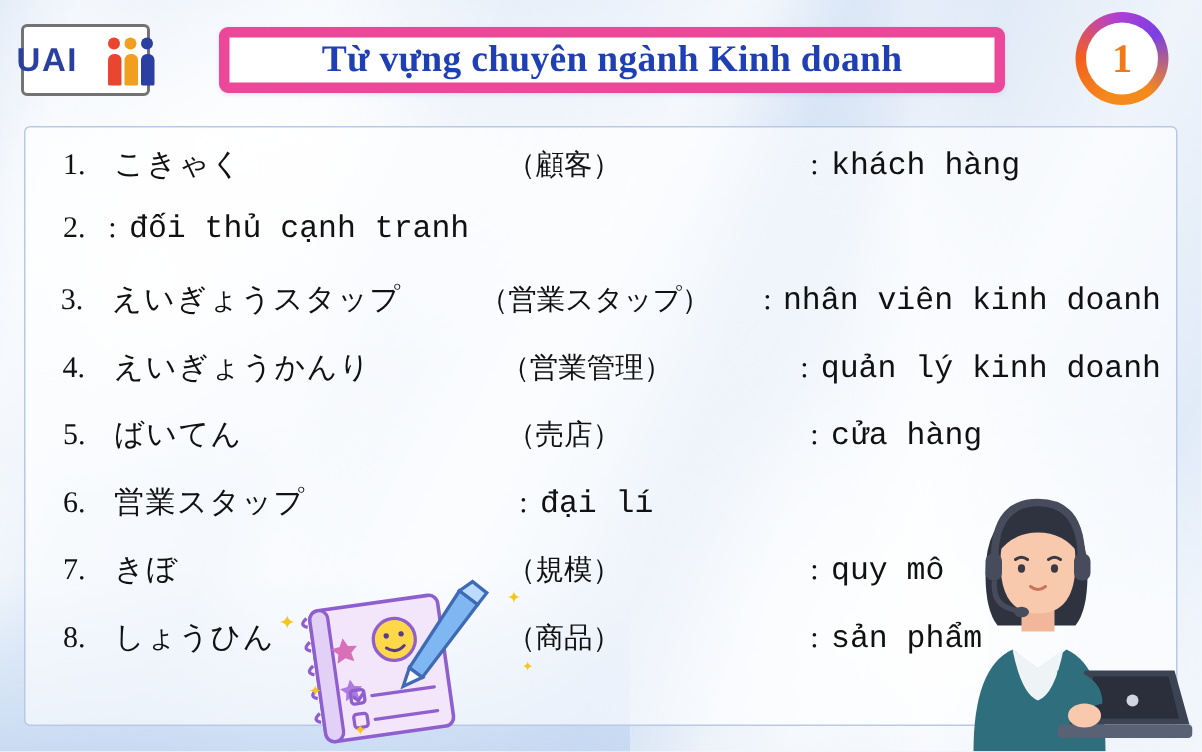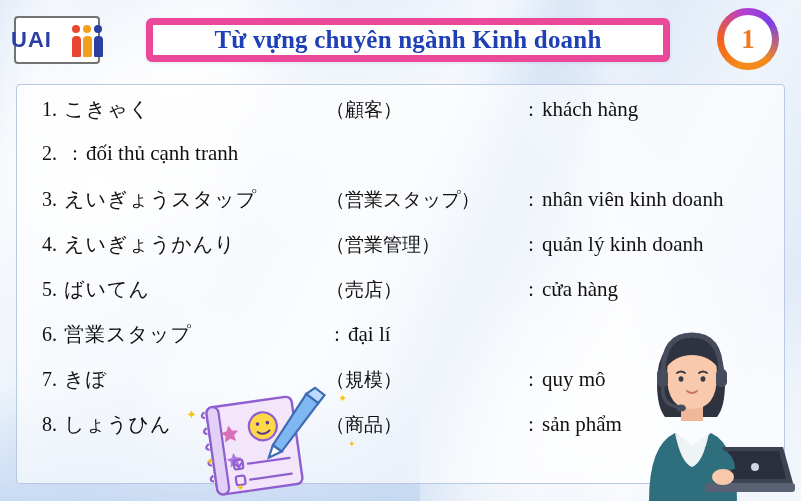--- a/index.html
+++ b/index.html
@@ -152,35 +152,36 @@
     padding-right: 7px;
     font-family: "Liberation Serif", serif;
     font-size: 20px;
   }
   .c-kana {
     width: 262px;
     font-family: "DejaVu Sans", sans-serif;
     font-size: 20px;
     letter-spacing: 1px;
     color: #111;
+    margin-left: 12px;
   }
   .c-kanji {
     width: 194px;
     font-family: "DejaVu Sans", sans-serif;
     font-size: 19px;
     color: #111;
     white-space: nowrap;
   }
   .c-colon {
     width: 22px;
     text-align: center;
     font-size: 20px;
   }
   .c-vi {
-    font-family: Liberation Serif, serif;
+    font-family: Liberation Mono, monospace;
     font-size: 21px;
     color: #111;
     white-space: nowrap;
     text-align: right;
   }
 
   
   .notebook {
     position: absolute;
     left: 193px; bottom: 4px;

